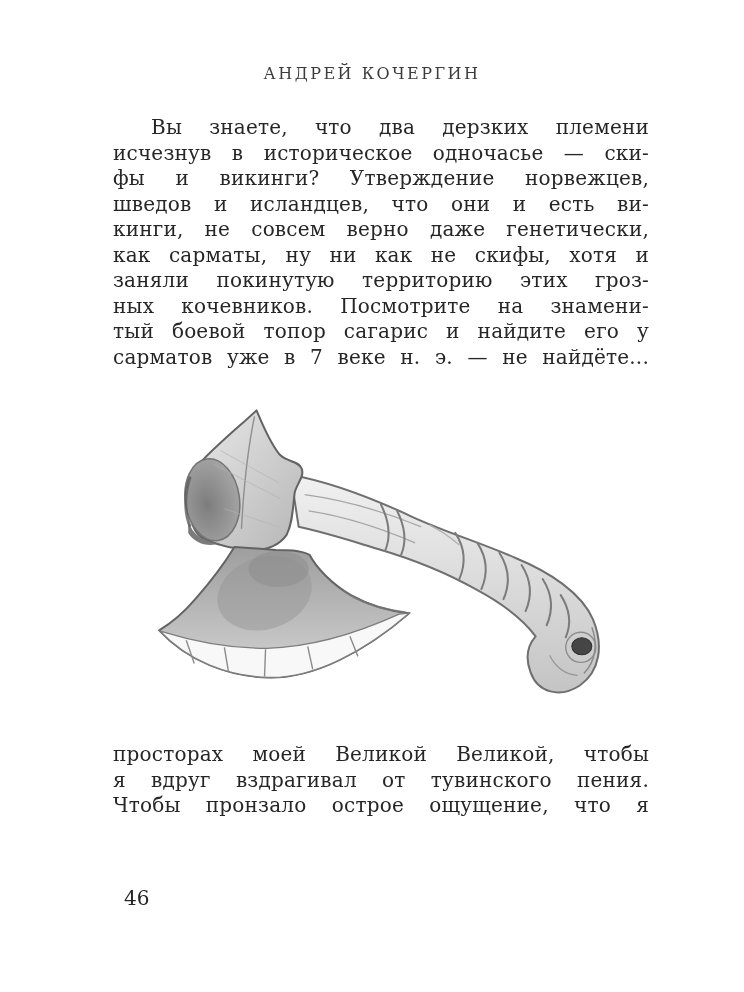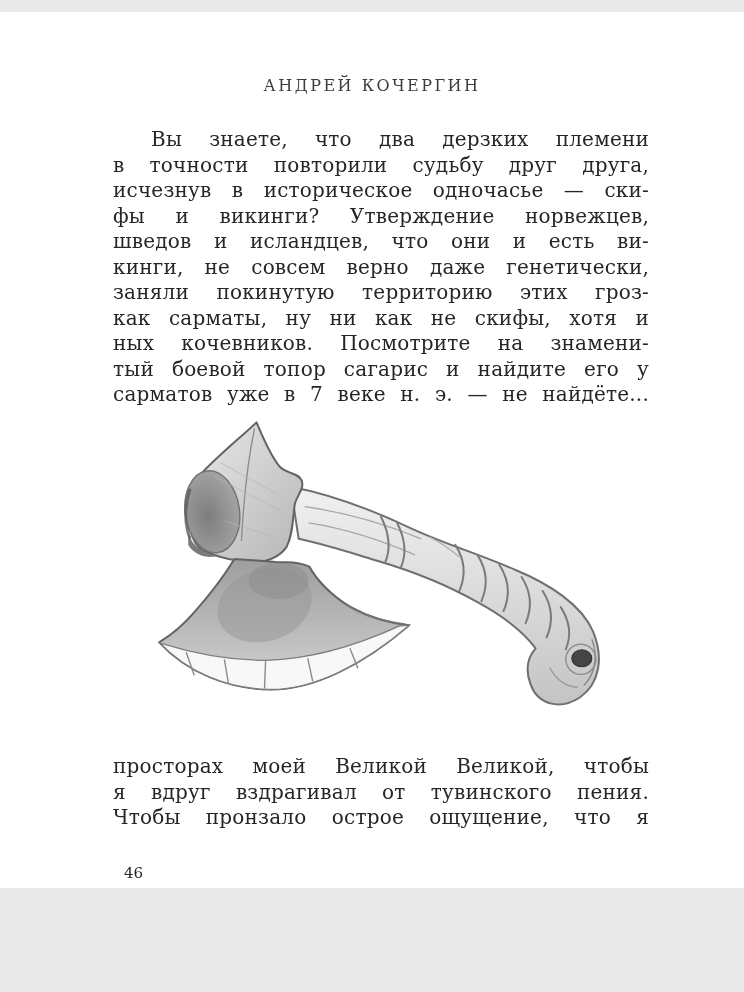--- a/index.html
+++ b/index.html
@@ -5,23 +5,23 @@
   :root{
     --background:#ffffff;
     --text:#262626;
     --header:#3c3c3c;
   }
   *{margin:0;padding:0;box-sizing:border-box;}
   html,body{background:#e9e9e9;}
   .page{
     position:relative;
     width:744px;
-    height:876px;
+    height:992px;
     background:var(--background);
-    margin:12px auto;
+    margin:0 auto;
     font-family:"DejaVu Serif","Liberation Serif",serif;
     overflow:hidden;
   }
   .running-header{
     position:absolute;
     top:64px;
     left:0;
     right:0;
     text-align:center;
     font-size:16px;
@@ -50,41 +50,40 @@
     position:absolute;
     left:128px;
     top:398px;
     width:502px;
     height:332px;
   }
   .figure svg{width:100%;height:100%;display:block;}
   .page-number{
     position:absolute;
     left:124px;
-    top:852px;
-    font-size:15px;
+    top:886px;
+    font-size:20px;
     color:var(--text);
   }
 </style>
 </head>
 <body>
 
 <div class="page">
 
   <div class="running-header">АНДРЕЙ КОЧЕРГИН</div>
 
   <div class="para para-1">
     <div class="tline indent">Вы знаете, что два дерзких племени</div>
-    <div class="tline">в точности повторили судьбу друг друга,</div>
     <div class="tline">исчезнув в историческое одночасье — ски-</div>
     <div class="tline">фы и викинги? Утверждение норвежцев,</div>
     <div class="tline">шведов и исландцев, что они и есть ви-</div>
     <div class="tline">кинги, не совсем верно даже генетически,</div>
+    <div class="tline">как сарматы, ну ни как не скифы, хотя и</div>
     <div class="tline">заняли покинутую территорию этих гроз-</div>
-    <div class="tline">как сарматы, ну ни как не скифы, хотя и</div>
     <div class="tline">ных кочевников. Посмотрите на знамени-</div>
     <div class="tline">тый боевой топор сагарис и найдите его у</div>
     <div class="tline">сарматов уже в 7 веке н. э. — не найдёте...</div>
   </div>
 
   <div class="figure">
     <svg viewBox="0 0 500 330" xmlns="http://www.w3.org/2000/svg">
       <defs>
         <linearGradient id="gHandle" x1="0" y1="0" x2="0" y2="1">
           <stop offset="0" stop-color="#f1f1f1"></stop>

